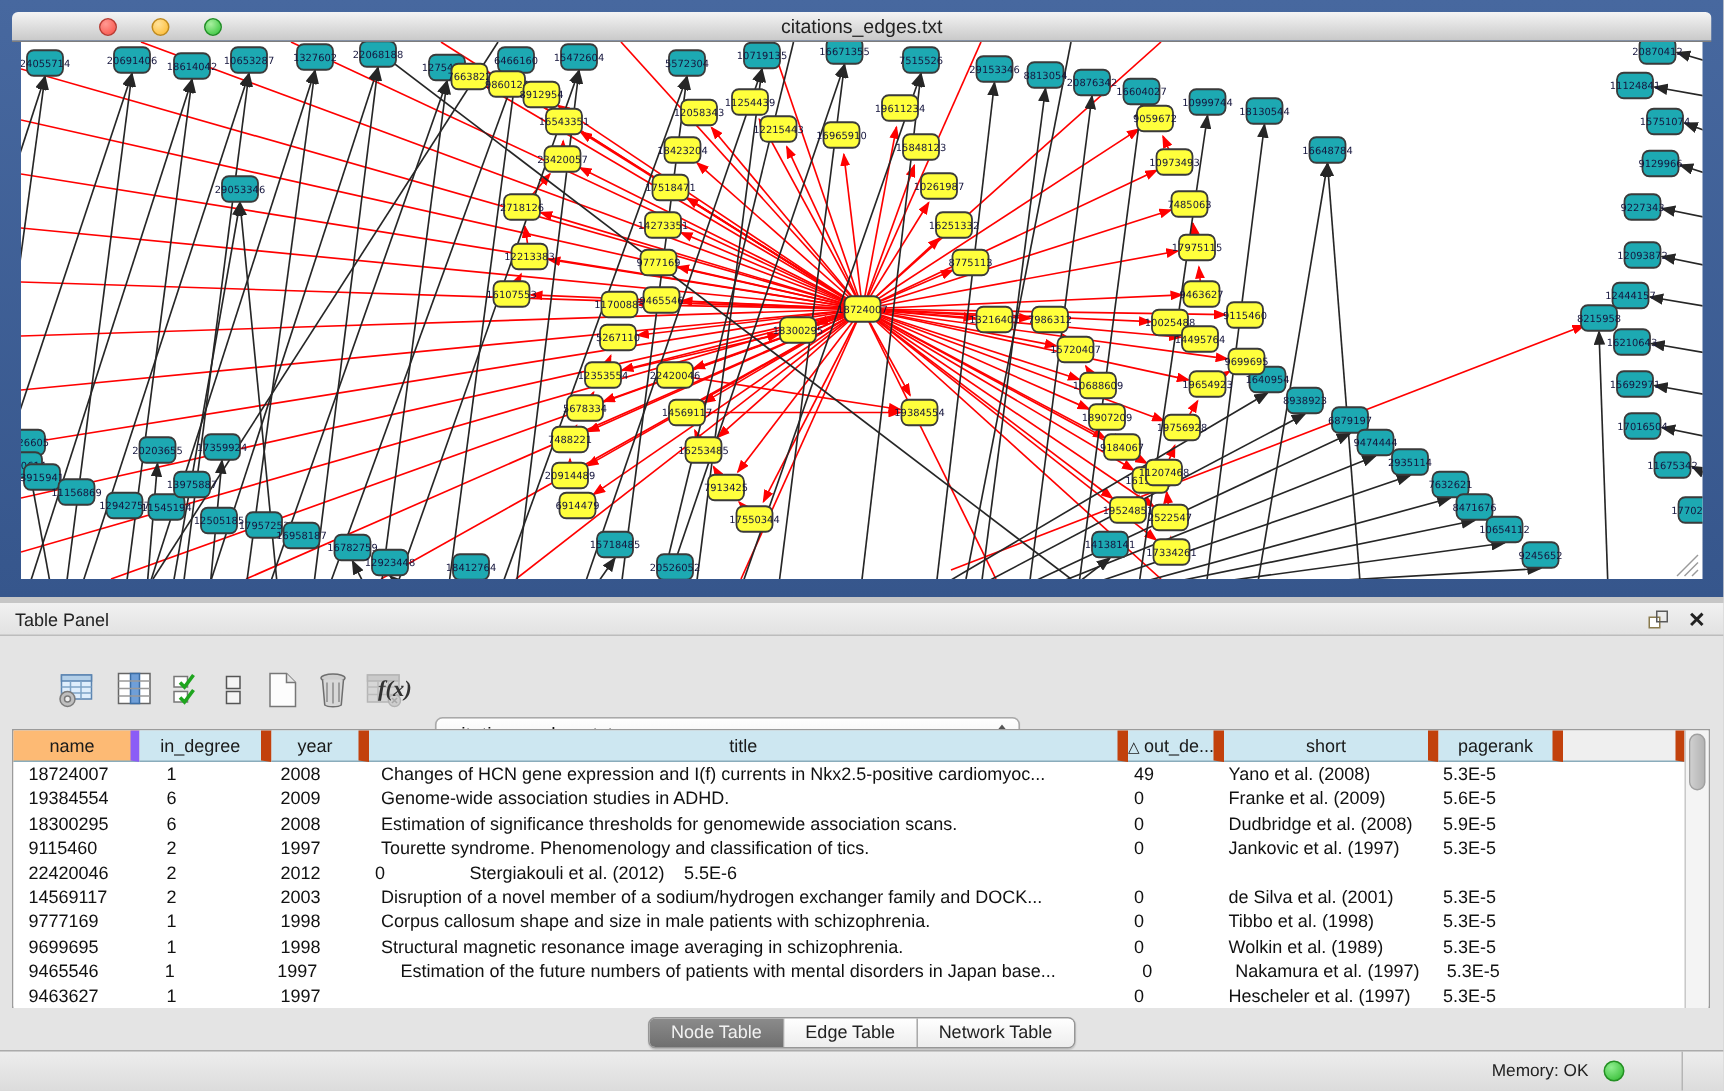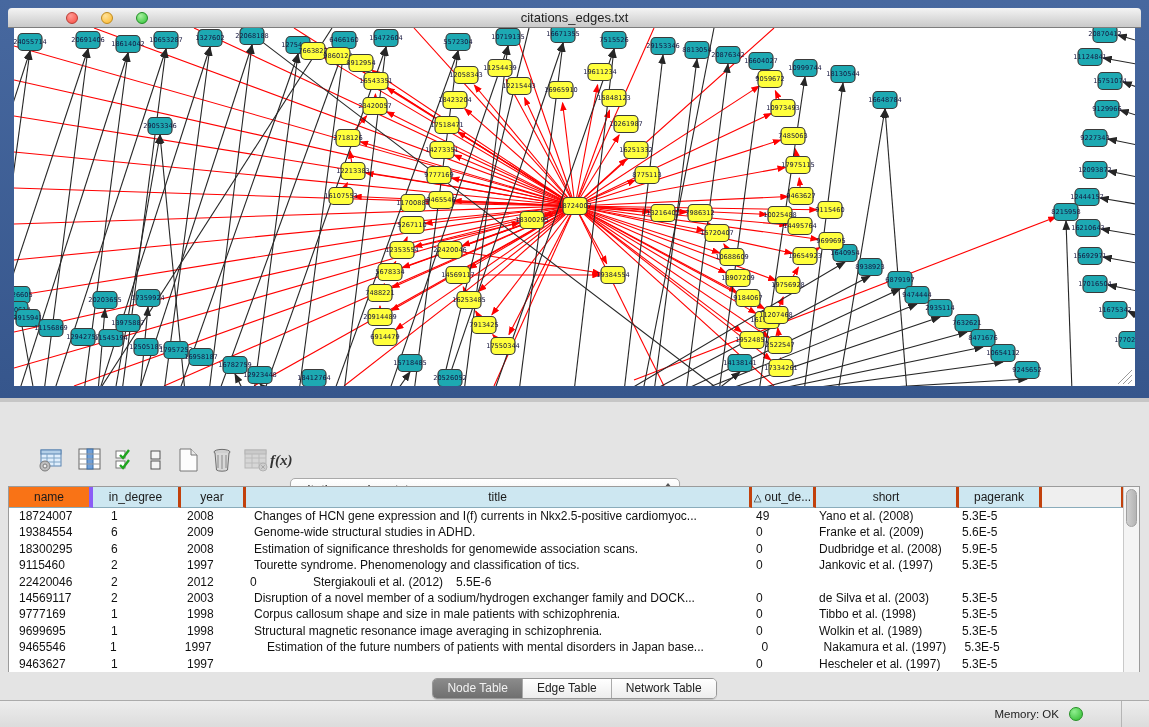--- a/index.html
+++ b/index.html
@@ -32,23 +32,23 @@
   .toolbar { position:absolute; left:0; top:30px; width:100%; height:50px; }
   .tb-icon { position:absolute; top:14px; width:28px; height:28px; }
   .fx-icon { font-family:"Liberation Serif", serif; font-style:italic; font-weight:bold; font-size:15px; color:#333; line-height:28px; }
   .combo { position:absolute; left:290px; top:46px; width:390px; height:23px; background:linear-gradient(#ffffff,#efefef);
     border:1px solid #a9a9a9; border-radius:5px; font-size:13px; color:#111; line-height:21px; padding-left:10px;
     box-shadow:0 1px 1px rgba(0,0,0,.12); }
   .combo-arrows { position:absolute; right:6px; top:3px; width:10px; height:16px; }
 
   .tbl { position:absolute; left:8px; top:84px; width:1132px; height:186px; border:1px solid #9b9b9b; background:#fff; }
   .thead { position:absolute; left:0; top:0; height:21px; width:1115px; display:flex; }
-  .th { height:21px; background:#cde7f1; border-right:3px solid #c2410c; border-bottom:1px solid #8aacbb;
+  .th { height:21px; background:#cde7f1; border-right:7px solid #c2410c; border-bottom:1px solid #8aacbb;
         font-size:12px; color:#1a1a1a; text-align:center; line-height:20px; overflow:hidden; white-space:nowrap; }
-  .th.gray { background:#f97316; border-right:4px solid #8b5cf6; }
+  .th.gray { background:#fdba74; border-right:6px solid #8b5cf6; }
   .th .sort-tri { font-size:10px; margin-right:3px; }
   .tbody { position:absolute; left:0; top:21px; width:1115px; height:164px; background:#fff; }
   .tr { display:flex; height:16.4px; }
   .td { font-size:12px; color:#111; line-height:16.4px; white-space:nowrap; overflow:hidden; }
 
   .vscroll { position:absolute; right:0; top:0; width:16px; height:185px; background:#f4f4f4; border-left:1px solid #c9c9c9; }
   .vthumb { position:absolute; left:2px; top:2px; width:11px; height:38px; background:linear-gradient(90deg,#cfcfcf,#b4b4b4); border:1px solid #a0a0a0; border-radius:6px; }
 
   .tabs { position:absolute; left:0; top:276px; width:100%; height:21px; text-align:center; }
   .tabgroup { display:inline-flex; border:1px solid #979797; border-radius:5px; overflow:hidden;
@@ -511,20 +511,30 @@
         <line x1="1104" y1="356" x2="1118" y2="342" stroke="#9a9a9a"></line>
         <line x1="1109" y1="356" x2="1118" y2="347" stroke="#9a9a9a"></line>
         <line x1="1114" y1="356" x2="1118" y2="352" stroke="#9a9a9a"></line>
       </svg>
   </div>
 </div>
 
 <div class="divider-strip"></div>
 
 <div class="table-panel">
+  <div class="panel-titlebar">
+    <span class="panel-title">Table Panel</span>
+    <span class="float-btn">
+      <svg width="15" height="15">
+          <rect x="1.5" y="5.5" width="7" height="7" fill="#ffffff" stroke="#8a7b4e"></rect>
+          <rect x="6.5" y="1.5" width="7" height="7" fill="none" stroke="#5a5a5a"></rect>
+        </svg>
+    </span>
+    <span class="close-btn">✕</span>
+  </div>
 
   <div class="toolbar">
     <div id="toolbar-icons">
         <div class="tb-icon" style="left: 38px;"><svg width="28" height="28">
             <rect x="3" y="4" width="20" height="16" fill="#dfeefc" stroke="#5b84b1"></rect>
             <rect x="3" y="4" width="20" height="4" fill="#b3cfe8" stroke="#5b84b1"></rect>
             <path d="M3 12 h20 M3 16 h20 M9 8 v12 M16 8 v12" stroke="#7fa4c6" fill="none"></path>
             <circle cx="7" cy="20" r="5" fill="#bfbfbf" stroke="#7a7a7a"></circle>
             <circle cx="7" cy="20" r="2" fill="#efefef" stroke="#7a7a7a"></circle>
           </svg></div>
@@ -552,21 +562,21 @@
             <path d="M7 7 l1.5 17 a6 2 0 0 0 11 0 L21 7" fill="#d8d8d8" stroke="#6e6e6e"></path>
             <path d="M10 9 v13 M14 9 v14 M18 9 v13" stroke="#8a8a8a" fill="none"></path>
           </svg></div>
         <div class="tb-icon" style="left: 242px;"><svg width="28" height="28" opacity="0.55">
             <rect x="3" y="4" width="21" height="18" fill="#cccccc" stroke="#909090"></rect>
             <rect x="3" y="4" width="21" height="4" fill="#b5b5b5" stroke="#909090"></rect>
             <path d="M3 12 h21 M3 17 h21 M10 8 v14 M17 8 v14" stroke="#9c9c9c" fill="none"></path>
             <circle cx="21" cy="21" r="4" fill="#bdbdbd" stroke="#8b8b8b"></circle>
             <path d="M19.3 19.3 l3.4 3.4 M22.7 19.3 l-3.4 3.4" stroke="#777"></path>
           </svg></div>
-        <div class="tb-icon" style="left: 270px;"><span class="fx-icon">f(x)</span></div>
+        <div class="tb-icon" style="left: 252px;"><span class="fx-icon">f(x)</span></div>
       </div>
     <div class="combo">
       <span>citations_edges.txt</span>
       <span class="combo-arrows">
         <svg width="10" height="16">
             <path d="M5 1 L9 6 L1 6 Z" fill="#555"></path>
             <path d="M5 15 L9 10 L1 10 Z" fill="#555"></path>
           </svg>
       </span>
     </div>
@@ -591,21 +601,21 @@
           <div class="td" style="width: 506px; padding-left: 8px;">Changes of HCN gene expression and I(f) currents in Nkx2.5-positive cardiomyoc...</div>
           <div class="td" style="width: 64px; padding-left: 4px;">49</div>
           <div class="td" style="width: 143px; padding-left: 3px;">Yano et al. (2008)</div>
           <div class="td" style="width: 83px; padding-left: 3px;">5.3E-5</div>
           <div class="td" style="width: 82px; padding-left: 0px;"></div>
         </div>
         <div class="tr">
           <div class="td" style="width: 84px; padding-left: 10px;">19384554</div>
           <div class="td" style="width: 88px; padding-left: 18px;">6</div>
           <div class="td" style="width: 65px; padding-left: 6px;">2009</div>
-          <div class="td" style="width: 506px; padding-left: 8px;">Genome-wide structural studies in ADHD.</div>
+          <div class="td" style="width: 506px; padding-left: 8px;">Genome-wide association studies in ADHD.</div>
           <div class="td" style="width: 64px; padding-left: 4px;">0</div>
           <div class="td" style="width: 143px; padding-left: 3px;">Franke et al. (2009)</div>
           <div class="td" style="width: 83px; padding-left: 3px;">5.6E-5</div>
           <div class="td" style="width: 82px; padding-left: 0px;"></div>
         </div>
         <div class="tr">
           <div class="td" style="width: 84px; padding-left: 10px;">18300295</div>
           <div class="td" style="width: 88px; padding-left: 18px;">6</div>
           <div class="td" style="width: 65px; padding-left: 6px;">2008</div>
           <div class="td" style="width: 506px; padding-left: 8px;">Estimation of significance thresholds for genomewide association scans.</div>
@@ -632,21 +642,21 @@
           <div class="td" style="width: 143px; padding-left: 3px;">Stergiakouli et al. (2012)</div>
           <div class="td" style="width: 83px; padding-left: 3px;">5.5E-6</div>
           <div class="td" style="width: 82px; padding-left: 0px;"></div>
         </div>
         <div class="tr">
           <div class="td" style="width: 84px; padding-left: 10px;">14569117</div>
           <div class="td" style="width: 88px; padding-left: 18px;">2</div>
           <div class="td" style="width: 65px; padding-left: 6px;">2003</div>
           <div class="td" style="width: 506px; padding-left: 8px;">Disruption of a novel member of a sodium/hydrogen exchanger family and DOCK...</div>
           <div class="td" style="width: 64px; padding-left: 4px;">0</div>
-          <div class="td" style="width: 143px; padding-left: 3px;">de Silva et al. (2003)</div>
+          <div class="td" style="width: 143px; padding-left: 3px;">de Silva et al. (2001)</div>
           <div class="td" style="width: 83px; padding-left: 3px;">5.3E-5</div>
           <div class="td" style="width: 82px; padding-left: 0px;"></div>
         </div>
         <div class="tr">
           <div class="td" style="width: 84px; padding-left: 10px;">9777169</div>
           <div class="td" style="width: 88px; padding-left: 18px;">1</div>
           <div class="td" style="width: 65px; padding-left: 6px;">1998</div>
           <div class="td" style="width: 506px; padding-left: 8px;">Corpus callosum shape and size in male patients with schizophrenia.</div>
           <div class="td" style="width: 64px; padding-left: 4px;">0</div>
           <div class="td" style="width: 143px; padding-left: 3px;">Tibbo et al. (1998)</div>

